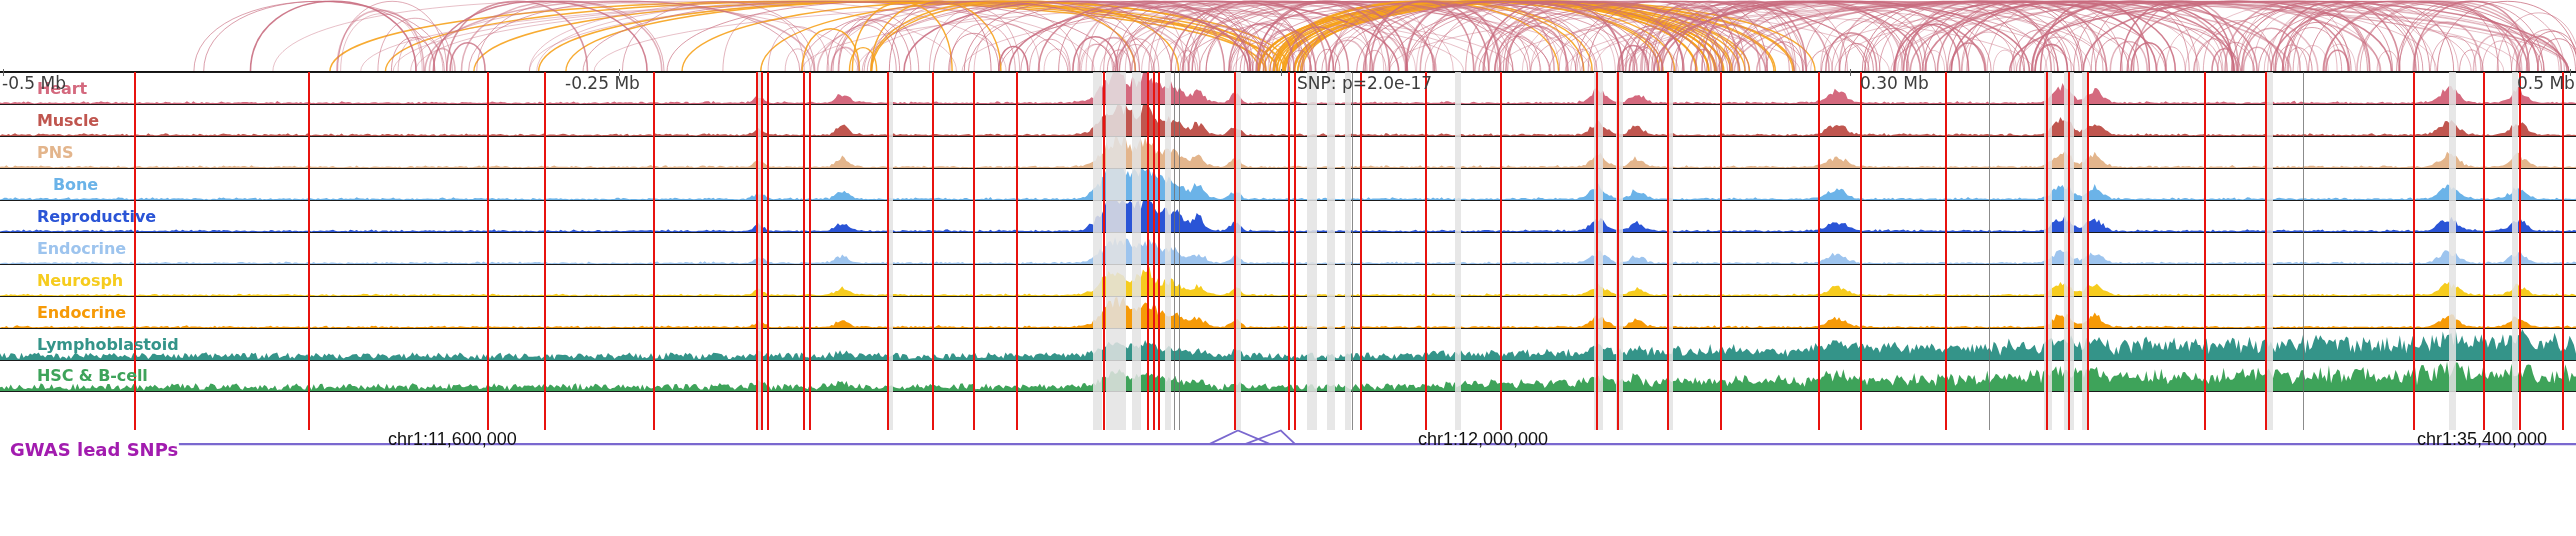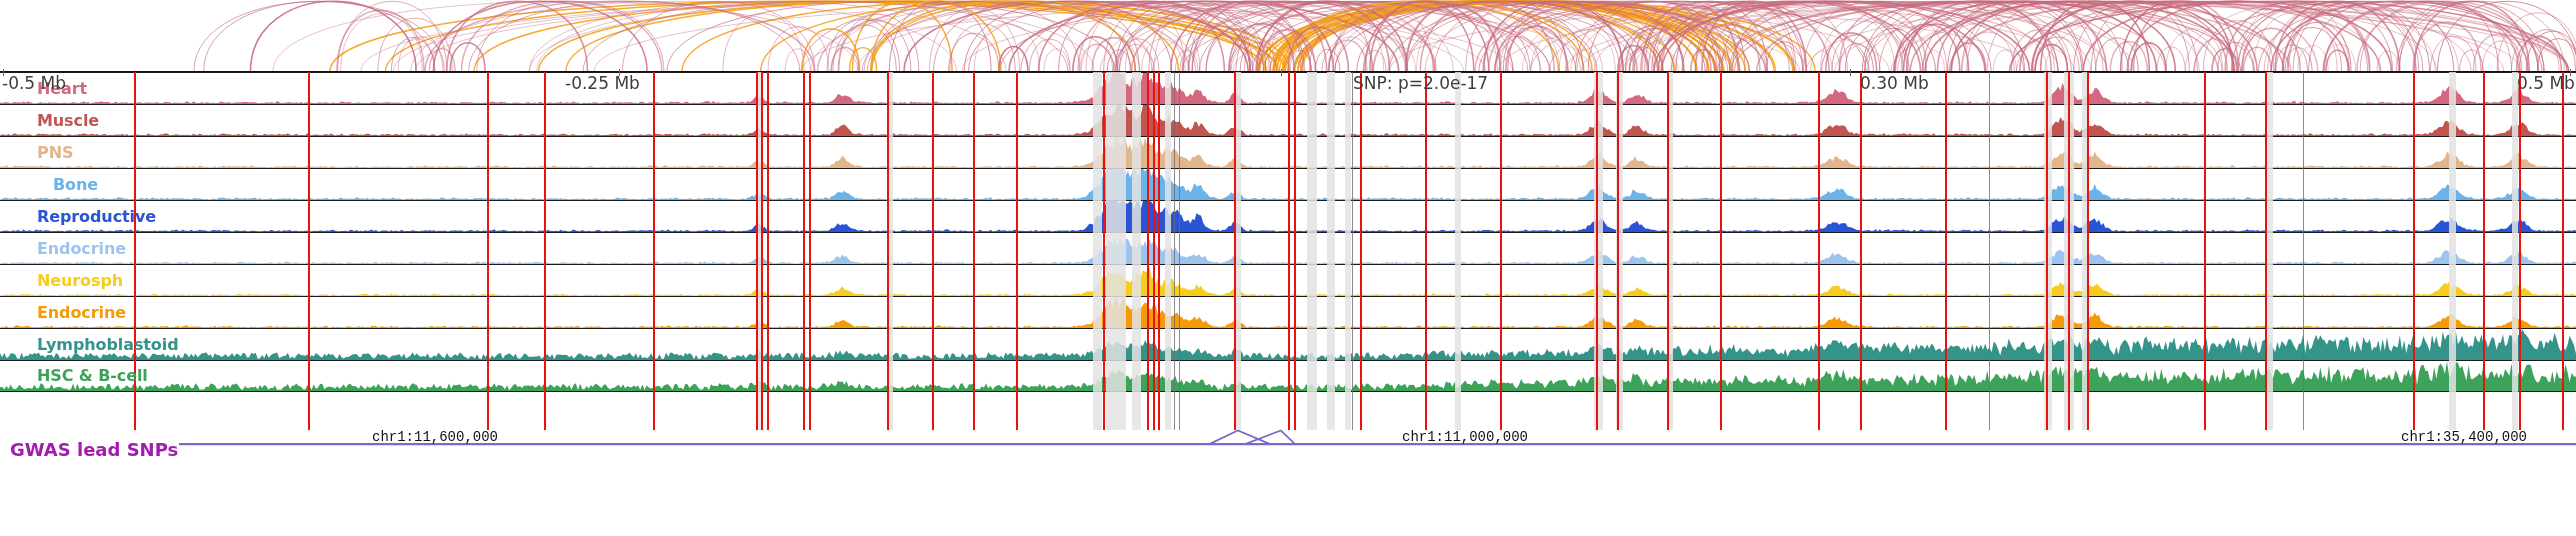--- a/index.html
+++ b/index.html
@@ -28,22 +28,22 @@
   
   #axis{position:absolute;left:0;top:71px;width:2576px;height:1.4px;background:#111;z-index:7;}
   .axis-lab{position:absolute;top:73px;font-size:17px;color:#3d3d3d;white-space:nowrap;z-index:8;
       font-family:"DejaVu Sans",sans-serif;}
   .axis-tick{position:absolute;top:69px;width:1.1px;height:7.2px;background:#666;z-index:8;}
 
   
   #genepanel{position:absolute;left:0;top:429px;width:2576px;height:107px;}
   #gwas-label{position:absolute;left:10px;top:439px;font-size:18px;font-weight:bold;color:#a21caf;
       white-space:nowrap;font-family:"DejaVu Sans",sans-serif;}
-  .coord-lab{position:absolute;font-size:14px;color:#111;white-space:nowrap;
-      font-family:Liberation Mono, monospace;}
+  .coord-lab{position:absolute;font-size:18px;color:#111;white-space:nowrap;
+      font-family:Liberation Sans, sans-serif;margin-left:16px;}
   #gwas-line-svg{position:absolute;left:0;top:429px;width:2576px;height:36px;}
 </style>
 </head>
 <body>
 
 <div id="root">
 
   <div id="arc-panel">
     <svg width="2576" height="72" viewBox="0 0 3600 100" id="arc-svg">
         <path d="M 1120.1 100 C 1120.1 -31.3 2842.3 -31.3 2842.3 100" fill="none" stroke="#c86b7e" stroke-width="1.1" opacity="0.55"></path>
@@ -415,21 +415,21 @@
       </svg>
   </div>
 
   <div id="axis"></div>
   <div id="axis-labels">
       <div class="axis-tick" style="left: 2.9px;"></div>
       <div class="axis-lab" style="left: 2px;">-0.5 Mb</div>
       <div class="axis-tick" style="left: 619px;"></div>
       <div class="axis-lab" style="left: 565px;">-0.25 Mb</div>
       <div class="axis-tick" style="left: 1281px;"></div>
-      <div class="axis-lab" style="left: 1353px;">SNP: p=2.0e-17</div>
+      <div class="axis-lab" style="left: 1297px;">SNP: p=2.0e-17</div>
       <div class="axis-tick" style="left: 1850px;"></div>
       <div class="axis-lab" style="left: 1860px;">0.30 Mb</div>
       <div class="axis-tick" style="left: 2570px;"></div>
       <div class="axis-lab" style="left: 2517px;">0.5 Mb</div>
     </div>
 
   <div id="tracks">
       <div class="track">
         <svg class="track-svg" viewBox="0 0 3600 45.4" preserveAspectRatio="none">
           <path d="M 0 45.4 L 0.0 43.10 L 3.0 43.87 L 6.0 43.02 L 9.0 42.84 L 12.0 43.17 L 15.0 44.19 L 18.0 43.13 L 21.0 42.70 L 24.0 43.32 L 27.0 43.04 L 30.0 43.51 L 33.0 41.87 L 36.0 43.63 L 39.0 42.01 L 42.0 43.07 L 45.0 44.05 L 48.0 44.65 L 51.0 44.19 L 54.0 43.63 L 57.0 43.06 L 60.1 44.07 L 63.1 43.50 L 66.1 43.93 L 69.1 43.07 L 72.1 43.51 L 75.1 43.80 L 78.1 43.31 L 81.1 44.08 L 84.1 44.06 L 87.1 43.93 L 90.1 43.26 L 93.1 43.88 L 96.1 43.86 L 99.1 43.75 L 102.1 42.42 L 105.1 43.77 L 108.1 43.75 L 111.1 43.84 L 114.1 42.80 L 117.1 41.59 L 120.1 43.52 L 123.1 42.72 L 126.1 44.52 L 129.1 43.69 L 132.1 43.24 L 135.1 42.69 L 138.1 43.09 L 141.1 41.58 L 144.1 42.55 L 147.1 42.78 L 150.1 42.21 L 153.1 43.16 L 156.1 44.17 L 159.1 43.79 L 162.1 42.32 L 165.1 43.82 L 168.1 43.53 L 171.1 43.09 L 174.1 43.76 L 177.1 42.90 L 180.2 44.29 L 183.2 43.47 L 186.2 44.20 L 189.2 43.15 L 192.2 43.67 L 195.2 42.45 L 198.2 44.01 L 201.2 43.83 L 204.2 43.33 L 207.2 43.18 L 210.2 43.77 L 213.2 43.79 L 216.2 43.82 L 219.2 42.61 L 222.2 44.04 L 225.2 43.83 L 228.2 43.71 L 231.2 42.22 L 234.2 42.86 L 237.2 43.07 L 240.2 44.37 L 243.2 43.25 L 246.2 43.52 L 249.2 43.62 L 252.2 43.77 L 255.2 43.95 L 258.2 43.62 L 261.2 41.41 L 264.2 43.34 L 267.2 44.18 L 270.2 41.46 L 273.2 43.49 L 276.2 44.08 L 279.2 43.85 L 282.2 42.67 L 285.2 44.40 L 288.2 42.94 L 291.2 43.31 L 294.2 44.04 L 297.2 43.51 L 300.3 43.81 L 303.3 43.99 L 306.3 43.33 L 309.3 41.68 L 312.3 42.93 L 315.3 43.64 L 318.3 42.94 L 321.3 43.37 L 324.3 44.41 L 327.3 43.28 L 330.3 43.28 L 333.3 43.05 L 336.3 43.31 L 339.3 42.46 L 342.3 42.49 L 345.3 42.62 L 348.3 43.42 L 351.3 42.56 L 354.3 43.24 L 357.3 43.08 L 360.3 44.24 L 363.3 44.07 L 366.3 43.93 L 369.3 43.85 L 372.3 43.05 L 375.3 43.66 L 378.3 42.87 L 381.3 43.41 L 384.3 44.40 L 387.3 41.22 L 390.3 43.01 L 393.3 44.20 L 396.3 43.61 L 399.3 43.63 L 402.3 43.04 L 405.3 43.07 L 408.3 43.64 L 411.3 43.53 L 414.3 42.84 L 417.3 43.90 L 420.4 42.54 L 423.4 44.51 L 426.4 43.41 L 429.4 42.95 L 432.4 43.06 L 435.4 44.07 L 438.4 43.48 L 441.4 44.35 L 444.4 43.43 L 447.4 43.30 L 450.4 43.71 L 453.4 43.21 L 456.4 43.08 L 459.4 44.06 L 462.4 44.43 L 465.4 43.06 L 468.4 44.01 L 471.4 43.82 L 474.4 43.74 L 477.4 41.62 L 480.4 42.62 L 483.4 43.28 L 486.4 42.54 L 489.4 42.83 L 492.4 44.19 L 495.4 43.98 L 498.4 43.64 L 501.4 43.14 L 504.4 44.11 L 507.4 43.89 L 510.4 43.54 L 513.4 44.13 L 516.4 43.98 L 519.4 43.39 L 522.4 43.04 L 525.4 42.92 L 528.4 44.02 L 531.4 43.49 L 534.4 43.56 L 537.4 43.26 L 540.5 42.98 L 543.5 43.00 L 546.5 43.57 L 549.5 43.70 L 552.5 43.50 L 555.5 43.12 L 558.5 43.45 L 561.5 44.18 L 564.5 44.37 L 567.5 43.93 L 570.5 42.73 L 573.5 43.75 L 576.5 42.94 L 579.5 44.64 L 582.5 44.05 L 585.5 42.38 L 588.5 44.16 L 591.5 42.82 L 594.5 42.33 L 597.5 43.79 L 600.5 43.52 L 603.5 42.34 L 606.5 43.11 L 609.5 42.70 L 612.5 43.68 L 615.5 43.21 L 618.5 43.51 L 621.5 42.86 L 624.5 43.56 L 627.5 44.25 L 630.5 43.47 L 633.5 43.55 L 636.5 43.87 L 639.5 44.28 L 642.5 44.00 L 645.5 42.65 L 648.5 42.84 L 651.5 42.90 L 654.5 43.38 L 657.5 42.76 L 660.6 43.66 L 663.6 43.75 L 666.6 44.02 L 669.6 43.78 L 672.6 44.12 L 675.6 43.73 L 678.6 43.67 L 681.6 43.26 L 684.6 43.35 L 687.6 41.81 L 690.6 42.60 L 693.6 43.15 L 696.6 43.23 L 699.6 42.25 L 702.6 42.86 L 705.6 43.02 L 708.6 43.84 L 711.6 43.81 L 714.6 44.51 L 717.6 43.71 L 720.6 43.12 L 723.6 43.53 L 726.6 43.60 L 729.6 44.32 L 732.6 44.48 L 735.6 43.14 L 738.6 42.83 L 741.6 43.96 L 744.6 44.11 L 747.6 43.25 L 750.6 44.75 L 753.6 42.24 L 756.6 43.01 L 759.6 44.25 L 762.6 43.84 L 765.6 43.88 L 768.6 42.75 L 771.6 44.06 L 774.6 43.92 L 777.6 43.31 L 780.7 43.76 L 783.7 42.16 L 786.7 43.93 L 789.7 43.79 L 792.7 42.99 L 795.7 44.09 L 798.7 43.12 L 801.7 41.90 L 804.7 43.50 L 807.7 43.15 L 810.7 44.69 L 813.7 44.18 L 816.7 43.63 L 819.7 44.25 L 822.7 43.48 L 825.7 43.81 L 828.7 43.18 L 831.7 43.07 L 834.7 43.67 L 837.7 44.18 L 840.7 43.98 L 843.7 43.68 L 846.7 43.43 L 849.7 42.65 L 852.7 44.22 L 855.7 42.94 L 858.7 41.85 L 861.7 43.74 L 864.7 43.04 L 867.7 43.02 L 870.7 43.53 L 873.7 42.78 L 876.7 43.33 L 879.7 42.97 L 882.7 42.85 L 885.7 43.98 L 888.7 43.68 L 891.7 44.48 L 894.7 42.24 L 897.7 42.21 L 900.8 43.70 L 903.8 44.38 L 906.8 43.21 L 909.8 43.08 L 912.8 43.33 L 915.8 42.77 L 918.8 42.87 L 921.8 43.93 L 924.8 44.20 L 927.8 44.05 L 930.8 42.74 L 933.8 43.91 L 936.8 42.18 L 939.8 42.73 L 942.8 43.07 L 945.8 42.34 L 948.8 42.71 L 951.8 43.83 L 954.8 44.00 L 957.8 42.08 L 960.8 42.32 L 963.8 44.25 L 966.8 44.06 L 969.8 43.60 L 972.8 43.86 L 975.8 43.85 L 978.8 43.53 L 981.8 43.35 L 984.8 41.98 L 987.8 41.40 L 990.8 41.56 L 993.8 44.42 L 996.8 41.03 L 999.8 43.58 L 1002.8 43.16 L 1005.8 43.32 L 1008.8 44.17 L 1011.8 43.67 L 1014.8 43.54 L 1017.8 43.29 L 1020.9 42.94 L 1023.9 43.70 L 1026.9 43.31 L 1029.9 43.54 L 1032.9 43.64 L 1035.9 42.37 L 1038.9 42.42 L 1041.9 44.02 L 1044.9 41.53 L 1047.9 42.43 L 1050.9 40.65 L 1053.9 37.33 L 1056.9 33.75 L 1059.9 36.73 L 1062.9 36.83 L 1065.9 36.10 L 1068.9 40.45 L 1071.9 42.02 L 1074.9 43.16 L 1077.9 44.12 L 1080.9 44.28 L 1083.9 43.71 L 1086.9 42.50 L 1089.9 43.68 L 1092.9 43.46 L 1095.9 41.58 L 1098.9 42.55 L 1101.9 43.44 L 1104.9 43.19 L 1107.9 43.67 L 1110.9 44.06 L 1113.9 43.39 L 1116.9 43.75 L 1119.9 43.20 L 1122.9 43.11 L 1125.9 43.97 L 1128.9 42.81 L 1131.9 42.38 L 1134.9 42.21 L 1137.9 43.35 L 1141.0 43.87 L 1144.0 43.74 L 1147.0 44.05 L 1150.0 43.66 L 1153.0 42.80 L 1156.0 43.60 L 1159.0 42.45 L 1162.0 41.76 L 1165.0 39.63 L 1168.0 36.62 L 1171.0 31.23 L 1174.0 32.18 L 1177.0 34.88 L 1180.0 33.44 L 1183.0 33.55 L 1186.0 34.67 L 1189.0 36.59 L 1192.0 40.74 L 1195.0 42.26 L 1198.0 41.68 L 1201.0 41.13 L 1204.0 42.25 L 1207.0 41.82 L 1210.0 42.95 L 1213.0 42.74 L 1216.0 43.06 L 1219.0 43.68 L 1222.0 43.81 L 1225.0 43.92 L 1228.0 43.34 L 1231.0 42.97 L 1234.0 43.21 L 1237.0 43.61 L 1240.0 43.54 L 1243.0 41.97 L 1246.0 42.64 L 1249.0 42.69 L 1252.0 43.41 L 1255.0 44.58 L 1258.0 42.68 L 1261.1 43.87 L 1264.1 42.58 L 1267.1 44.21 L 1270.1 44.60 L 1273.1 41.93 L 1276.1 43.14 L 1279.1 42.49 L 1282.1 43.51 L 1285.1 42.75 L 1288.1 43.22 L 1291.1 43.55 L 1294.1 43.14 L 1297.1 42.95 L 1300.1 44.00 L 1303.1 43.56 L 1306.1 42.34 L 1309.1 41.98 L 1312.1 43.59 L 1315.1 43.14 L 1318.1 44.18 L 1321.1 43.19 L 1324.1 44.11 L 1327.1 43.70 L 1330.1 44.37 L 1333.1 43.69 L 1336.1 43.34 L 1339.1 44.10 L 1342.1 44.14 L 1345.1 43.44 L 1348.1 43.87 L 1351.1 43.13 L 1354.1 44.04 L 1357.1 43.12 L 1360.1 44.05 L 1363.1 44.78 L 1366.1 42.54 L 1369.1 43.81 L 1372.1 43.87 L 1375.1 44.10 L 1378.1 43.85 L 1381.2 44.17 L 1384.2 43.30 L 1387.2 43.67 L 1390.2 43.74 L 1393.2 41.39 L 1396.2 42.35 L 1399.2 44.28 L 1402.2 44.35 L 1405.2 42.45 L 1408.2 42.31 L 1411.2 43.49 L 1414.2 42.77 L 1417.2 43.88 L 1420.2 44.00 L 1423.2 43.34 L 1426.2 43.90 L 1429.2 43.45 L 1432.2 42.79 L 1435.2 43.45 L 1438.2 42.49 L 1441.2 42.78 L 1444.2 44.21 L 1447.2 42.61 L 1450.2 44.40 L 1453.2 43.88 L 1456.2 43.75 L 1459.2 43.51 L 1462.2 43.22 L 1465.2 43.56 L 1468.2 43.23 L 1471.2 44.36 L 1474.2 43.43 L 1477.2 44.15 L 1480.2 42.68 L 1483.2 42.24 L 1486.2 43.87 L 1489.2 43.73 L 1492.2 43.09 L 1495.2 42.67 L 1498.2 43.49 L 1501.3 40.91 L 1504.3 41.94 L 1507.3 41.78 L 1510.3 40.93 L 1513.3 40.45 L 1516.3 41.01 L 1519.3 39.33 L 1522.3 38.55 L 1525.3 35.67 L 1528.3 37.21 L 1531.3 29.75 L 1534.3 25.26 L 1537.3 19.10 L 1540.3 22.34 L 1543.3 10.63 L 1546.3 12.25 L 1549.3 18.57 L 1552.3 8.81 L 1555.3 1.50 L 1558.3 1.50 L 1561.3 1.50 L 1564.3 1.50 L 1567.3 4.04 L 1570.3 4.18 L 1573.3 16.72 L 1576.3 17.69 L 1579.3 21.57 L 1582.3 6.30 L 1585.3 10.39 L 1588.3 21.50 L 1591.3 12.90 L 1594.3 15.05 L 1597.3 1.50 L 1600.3 1.50 L 1603.3 1.50 L 1606.3 12.25 L 1609.3 8.18 L 1612.3 21.10 L 1615.3 13.80 L 1618.3 16.03 L 1621.4 15.12 L 1624.4 23.40 L 1627.4 20.10 L 1630.4 22.18 L 1633.4 23.33 L 1636.4 12.64 L 1639.4 22.84 L 1642.4 21.70 L 1645.4 28.60 L 1648.4 21.22 L 1651.4 26.80 L 1654.4 28.15 L 1657.4 34.93 L 1660.4 34.72 L 1663.4 30.02 L 1666.4 33.93 L 1669.4 27.13 L 1672.4 24.63 L 1675.4 26.11 L 1678.4 26.44 L 1681.4 34.45 L 1684.4 33.85 L 1687.4 40.31 L 1690.4 39.51 L 1693.4 42.00 L 1696.4 41.27 L 1699.4 41.99 L 1702.4 43.42 L 1705.4 43.01 L 1708.4 43.22 L 1711.4 43.44 L 1714.4 40.53 L 1717.4 39.57 L 1720.4 33.47 L 1723.4 28.91 L 1726.4 32.88 L 1729.4 29.92 L 1732.4 33.92 L 1735.4 38.64 L 1738.4 41.74 L 1741.5 43.31 L 1744.5 44.54 L 1747.5 43.28 L 1750.5 44.45 L 1753.5 43.64 L 1756.5 43.70 L 1759.5 42.75 L 1762.5 42.92 L 1765.5 43.99 L 1768.5 43.05 L 1771.5 44.58 L 1774.5 43.57 L 1777.5 43.45 L 1780.5 43.55 L 1783.5 43.91 L 1786.5 43.63 L 1789.5 43.03 L 1792.5 43.65 L 1795.5 43.38 L 1798.5 43.54 L 1801.5 43.63 L 1804.5 42.82 L 1807.5 42.10 L 1810.5 41.59 L 1813.5 42.89 L 1816.5 43.05 L 1819.5 44.48 L 1822.5 44.32 L 1825.5 43.88 L 1828.5 44.44 L 1831.5 43.37 L 1834.5 42.71 L 1837.5 43.00 L 1840.5 43.99 L 1843.5 43.89 L 1846.5 42.89 L 1849.5 43.56 L 1852.5 43.51 L 1855.5 44.04 L 1858.5 42.39 L 1861.6 42.97 L 1864.6 43.09 L 1867.6 44.15 L 1870.6 43.79 L 1873.6 44.65 L 1876.6 43.34 L 1879.6 43.39 L 1882.6 43.00 L 1885.6 43.59 L 1888.6 43.13 L 1891.6 43.30 L 1894.6 42.52 L 1897.6 44.15 L 1900.6 43.44 L 1903.6 43.69 L 1906.6 43.92 L 1909.6 43.14 L 1912.6 43.55 L 1915.6 42.86 L 1918.6 43.14 L 1921.6 41.82 L 1924.6 43.85 L 1927.6 43.79 L 1930.6 42.88 L 1933.6 44.19 L 1936.6 42.91 L 1939.6 43.74 L 1942.6 43.33 L 1945.6 43.73 L 1948.6 43.04 L 1951.6 42.59 L 1954.6 43.80 L 1957.6 43.00 L 1960.6 44.41 L 1963.6 43.91 L 1966.6 43.37 L 1969.6 44.45 L 1972.6 43.79 L 1975.6 43.42 L 1978.6 42.53 L 1981.7 42.86 L 1984.7 43.11 L 1987.7 43.36 L 1990.7 44.08 L 1993.7 42.89 L 1996.7 43.12 L 1999.7 43.88 L 2002.7 43.79 L 2005.7 43.67 L 2008.7 43.51 L 2011.7 43.69 L 2014.7 41.76 L 2017.7 43.26 L 2020.7 41.48 L 2023.7 41.54 L 2026.7 42.40 L 2029.7 43.57 L 2032.7 42.74 L 2035.7 44.43 L 2038.7 44.31 L 2041.7 43.69 L 2044.7 43.86 L 2047.7 44.22 L 2050.7 44.34 L 2053.7 44.49 L 2056.7 42.98 L 2059.7 42.35 L 2062.7 43.16 L 2065.7 43.95 L 2068.7 44.05 L 2071.7 43.18 L 2074.7 44.11 L 2077.7 42.94 L 2080.7 42.96 L 2083.7 43.23 L 2086.7 43.69 L 2089.7 43.99 L 2092.7 43.72 L 2095.7 44.07 L 2098.7 43.76 L 2101.8 44.09 L 2104.8 44.33 L 2107.8 42.30 L 2110.8 44.34 L 2113.8 44.11 L 2116.8 43.75 L 2119.8 44.38 L 2122.8 43.66 L 2125.8 43.14 L 2128.8 43.55 L 2131.8 43.21 L 2134.8 42.46 L 2137.8 43.39 L 2140.8 44.33 L 2143.8 43.91 L 2146.8 42.31 L 2149.8 43.90 L 2152.8 42.32 L 2155.8 43.90 L 2158.8 43.19 L 2161.8 43.78 L 2164.8 43.20 L 2167.8 42.71 L 2170.8 44.51 L 2173.8 42.76 L 2176.8 43.32 L 2179.8 43.57 L 2182.8 43.83 L 2185.8 43.08 L 2188.8 44.20 L 2191.8 42.52 L 2194.8 43.96 L 2197.8 42.79 L 2200.8 44.11 L 2203.8 44.22 L 2206.8 40.49 L 2209.8 41.88 L 2212.8 42.27 L 2215.8 39.63 L 2218.8 37.46 L 2221.9 34.61 L 2224.9 33.46 L 2227.9 24.17 L 2230.9 23.08 L 2233.9 26.39 L 2236.9 30.20 L 2239.9 26.06 L 2242.9 33.78 L 2245.9 34.16 L 2248.9 37.17 L 2251.9 39.36 L 2254.9 41.04 L 2257.9 42.14 L 2260.9 40.74 L 2263.9 41.96 L 2266.9 42.40 L 2269.9 42.86 L 2272.9 39.23 L 2275.9 37.05 L 2278.9 36.50 L 2281.9 35.80 L 2284.9 33.38 L 2287.9 33.42 L 2290.9 32.78 L 2293.9 36.13 L 2296.9 33.47 L 2299.9 38.52 L 2302.9 40.73 L 2305.9 39.92 L 2308.9 43.68 L 2311.9 43.47 L 2314.9 42.76 L 2317.9 43.85 L 2320.9 42.30 L 2323.9 43.37 L 2326.9 42.90 L 2329.9 44.14 L 2332.9 43.27 L 2335.9 43.73 L 2338.9 43.42 L 2342.0 42.56 L 2345.0 44.17 L 2348.0 43.44 L 2351.0 43.44 L 2354.0 44.07 L 2357.0 41.76 L 2360.0 42.76 L 2363.0 43.97 L 2366.0 44.21 L 2369.0 42.90 L 2372.0 42.40 L 2375.0 43.31 L 2378.0 44.12 L 2381.0 42.54 L 2384.0 43.75 L 2387.0 43.62 L 2390.0 43.13 L 2393.0 44.74 L 2396.0 44.03 L 2399.0 44.69 L 2402.0 44.23 L 2405.0 44.04 L 2408.0 43.35 L 2411.0 43.56 L 2414.0 42.78 L 2417.0 42.09 L 2420.0 43.63 L 2423.0 42.47 L 2426.0 43.07 L 2429.0 44.02 L 2432.0 43.74 L 2435.0 43.65 L 2438.0 44.40 L 2441.0 41.33 L 2444.0 42.87 L 2447.0 44.13 L 2450.0 42.90 L 2453.0 42.66 L 2456.0 43.20 L 2459.0 43.44 L 2462.1 43.10 L 2465.1 44.71 L 2468.1 43.02 L 2471.1 43.68 L 2474.1 44.14 L 2477.1 42.27 L 2480.1 43.07 L 2483.1 43.71 L 2486.1 43.63 L 2489.1 43.64 L 2492.1 44.42 L 2495.1 43.00 L 2498.1 43.65 L 2501.1 44.42 L 2504.1 43.96 L 2507.1 43.71 L 2510.1 43.89 L 2513.1 42.60 L 2516.1 42.14 L 2519.1 42.04 L 2522.1 42.68 L 2525.1 41.89 L 2528.1 43.61 L 2531.1 42.21 L 2534.1 42.85 L 2537.1 42.52 L 2540.1 39.93 L 2543.1 41.67 L 2546.1 39.28 L 2549.1 38.26 L 2552.1 36.58 L 2555.1 32.44 L 2558.1 30.97 L 2561.1 32.08 L 2564.1 23.81 L 2567.1 26.70 L 2570.1 29.00 L 2573.1 27.78 L 2576.1 28.54 L 2579.1 30.56 L 2582.2 38.29 L 2585.2 38.53 L 2588.2 39.35 L 2591.2 42.26 L 2594.2 42.04 L 2597.2 42.57 L 2600.2 42.95 L 2603.2 42.73 L 2606.2 43.51 L 2609.2 43.69 L 2612.2 42.88 L 2615.2 43.43 L 2618.2 43.56 L 2621.2 42.53 L 2624.2 43.63 L 2627.2 44.25 L 2630.2 44.05 L 2633.2 42.03 L 2636.2 43.56 L 2639.2 42.74 L 2642.2 44.61 L 2645.2 42.40 L 2648.2 44.21 L 2651.2 43.12 L 2654.2 43.33 L 2657.2 42.93 L 2660.2 42.42 L 2663.2 44.03 L 2666.2 43.86 L 2669.2 43.39 L 2672.2 43.52 L 2675.2 43.42 L 2678.2 43.79 L 2681.2 43.54 L 2684.2 42.65 L 2687.2 43.68 L 2690.2 42.60 L 2693.2 42.92 L 2696.2 44.17 L 2699.2 44.04 L 2702.3 43.45 L 2705.3 43.94 L 2708.3 43.94 L 2711.3 42.54 L 2714.3 43.87 L 2717.3 43.81 L 2720.3 43.23 L 2723.3 43.02 L 2726.3 42.75 L 2729.3 43.86 L 2732.3 43.77 L 2735.3 41.23 L 2738.3 43.52 L 2741.3 42.89 L 2744.3 43.37 L 2747.3 44.09 L 2750.3 43.37 L 2753.3 41.42 L 2756.3 44.04 L 2759.3 43.92 L 2762.3 43.30 L 2765.3 43.72 L 2768.3 43.93 L 2771.3 43.75 L 2774.3 44.40 L 2777.3 41.98 L 2780.3 44.35 L 2783.3 43.76 L 2786.3 43.14 L 2789.3 43.86 L 2792.3 43.81 L 2795.3 44.41 L 2798.3 43.70 L 2801.3 42.96 L 2804.3 42.92 L 2807.3 43.51 L 2810.3 43.08 L 2813.3 43.51 L 2816.3 42.88 L 2819.3 44.62 L 2822.4 43.86 L 2825.4 43.67 L 2828.4 44.15 L 2831.4 44.50 L 2834.4 43.04 L 2837.4 44.05 L 2840.4 42.59 L 2843.4 43.16 L 2846.4 43.43 L 2849.4 42.78 L 2852.4 42.89 L 2855.4 41.53 L 2858.4 40.31 L 2861.4 39.01 L 2864.4 34.94 L 2867.4 31.98 L 2870.4 28.68 L 2873.4 25.51 L 2876.4 20.44 L 2879.4 26.74 L 2882.4 15.75 L 2885.4 22.12 L 2888.4 23.96 L 2891.4 24.88 L 2894.4 29.80 L 2897.4 32.43 L 2900.4 34.94 L 2903.4 39.56 L 2906.4 39.16 L 2909.4 38.65 L 2912.4 37.76 L 2915.4 32.93 L 2918.4 32.40 L 2921.4 31.10 L 2924.4 30.25 L 2927.4 22.81 L 2930.4 23.20 L 2933.4 26.17 L 2936.4 32.29 L 2939.4 36.39 L 2942.5 36.56 L 2945.5 38.39 L 2948.5 39.88 L 2951.5 43.43 L 2954.5 42.32 L 2957.5 43.30 L 2960.5 43.77 L 2963.5 43.11 L 2966.5 43.94 L 2969.5 42.19 L 2972.5 44.52 L 2975.5 43.08 L 2978.5 43.23 L 2981.5 43.81 L 2984.5 44.06 L 2987.5 43.54 L 2990.5 42.16 L 2993.5 43.95 L 2996.5 43.90 L 2999.5 41.42 L 3002.5 42.15 L 3005.5 42.96 L 3008.5 43.37 L 3011.5 43.74 L 3014.5 43.49 L 3017.5 44.22 L 3020.5 42.85 L 3023.5 43.50 L 3026.5 41.53 L 3029.5 43.23 L 3032.5 44.07 L 3035.5 43.50 L 3038.5 42.93 L 3041.5 43.78 L 3044.5 43.13 L 3047.5 44.39 L 3050.5 42.41 L 3053.5 43.35 L 3056.5 42.94 L 3059.5 43.76 L 3062.6 44.14 L 3065.6 43.30 L 3068.6 42.41 L 3071.6 44.16 L 3074.6 43.61 L 3077.6 43.56 L 3080.6 43.71 L 3083.6 43.58 L 3086.6 42.93 L 3089.6 43.77 L 3092.6 43.62 L 3095.6 43.62 L 3098.6 41.81 L 3101.6 43.51 L 3104.6 42.88 L 3107.6 41.98 L 3110.6 42.99 L 3113.6 43.68 L 3116.6 43.16 L 3119.6 43.40 L 3122.6 43.30 L 3125.6 44.71 L 3128.6 44.40 L 3131.6 44.56 L 3134.6 44.44 L 3137.6 43.40 L 3140.6 42.78 L 3143.6 43.04 L 3146.6 43.84 L 3149.6 43.57 L 3152.6 43.58 L 3155.6 43.47 L 3158.6 44.00 L 3161.6 42.91 L 3164.6 42.35 L 3167.6 43.08 L 3170.6 42.47 L 3173.6 43.92 L 3176.6 41.74 L 3179.6 44.22 L 3182.7 43.42 L 3185.7 43.67 L 3188.7 43.42 L 3191.7 42.95 L 3194.7 43.76 L 3197.7 42.60 L 3200.7 44.03 L 3203.7 41.99 L 3206.7 40.72 L 3209.7 44.53 L 3212.7 43.56 L 3215.7 41.86 L 3218.7 42.89 L 3221.7 43.53 L 3224.7 43.64 L 3227.7 44.10 L 3230.7 42.34 L 3233.7 43.50 L 3236.7 43.30 L 3239.7 43.21 L 3242.7 43.67 L 3245.7 43.57 L 3248.7 43.67 L 3251.7 43.98 L 3254.7 43.74 L 3257.7 43.38 L 3260.7 42.65 L 3263.7 42.89 L 3266.7 41.44 L 3269.7 43.66 L 3272.7 43.31 L 3275.7 43.73 L 3278.7 42.21 L 3281.7 44.54 L 3284.7 42.79 L 3287.7 43.96 L 3290.7 43.57 L 3293.7 43.77 L 3296.7 43.84 L 3299.7 43.63 L 3302.8 44.19 L 3305.8 44.20 L 3308.8 42.94 L 3311.8 43.46 L 3314.8 43.17 L 3317.8 44.12 L 3320.8 44.41 L 3323.8 43.48 L 3326.8 42.97 L 3329.8 42.15 L 3332.8 44.08 L 3335.8 43.35 L 3338.8 43.26 L 3341.8 43.24 L 3344.8 44.66 L 3347.8 43.51 L 3350.8 44.42 L 3353.8 43.90 L 3356.8 42.95 L 3359.8 43.35 L 3362.8 43.94 L 3365.8 43.39 L 3368.8 43.91 L 3371.8 42.66 L 3374.8 43.83 L 3377.8 43.35 L 3380.8 42.47 L 3383.8 42.03 L 3386.8 43.47 L 3389.8 41.10 L 3392.8 42.88 L 3395.8 42.01 L 3398.8 41.15 L 3401.8 39.02 L 3404.8 37.37 L 3407.8 34.59 L 3410.8 34.53 L 3413.8 24.45 L 3416.8 28.11 L 3419.8 23.29 L 3422.9 19.57 L 3425.9 20.04 L 3428.9 26.21 L 3431.9 24.21 L 3434.9 30.27 L 3437.9 31.52 L 3440.9 36.49 L 3443.9 40.13 L 3446.9 41.88 L 3449.9 41.28 L 3452.9 41.78 L 3455.9 42.67 L 3458.9 42.62 L 3461.9 44.48 L 3464.9 43.17 L 3467.9 44.05 L 3470.9 43.62 L 3473.9 42.53 L 3476.9 42.64 L 3479.9 43.99 L 3482.9 43.38 L 3485.9 42.55 L 3488.9 42.75 L 3491.9 43.15 L 3494.9 41.61 L 3497.9 40.51 L 3500.9 39.69 L 3503.9 38.66 L 3506.9 38.01 L 3509.9 34.51 L 3512.9 25.65 L 3515.9 28.48 L 3518.9 20.62 L 3521.9 21.43 L 3524.9 32.34 L 3527.9 34.01 L 3530.9 34.60 L 3533.9 35.42 L 3536.9 39.76 L 3539.9 41.34 L 3543.0 41.89 L 3546.0 42.50 L 3549.0 43.27 L 3552.0 43.62 L 3555.0 43.45 L 3558.0 43.37 L 3561.0 42.88 L 3564.0 43.72 L 3567.0 42.05 L 3570.0 43.84 L 3573.0 42.49 L 3576.0 44.05 L 3579.0 43.60 L 3582.0 43.02 L 3585.0 43.40 L 3588.0 43.45 L 3591.0 42.99 L 3594.0 42.92 L 3597.0 43.11 L 3600.0 44.07 L 3600 45.4 Z" fill="#d4697e" stroke="none"></path>
@@ -563,18 +563,18 @@
   <div id="genepanel">
     <svg id="gwas-line-svg" width="2576" height="36" style="top:0;" viewBox="0 0 3600 50">
       <line id="gwas-line" x1="250" y1="21" x2="3600" y2="21" stroke="#7a68cf" stroke-width="3"></line>
     <path d="M 1690 21 L 1730 2 L 1775 21" fill="none" stroke="#7a68cf" stroke-width="2.4"></path>
         <path d="M 1740 21 L 1790 2 L 1810 21" fill="none" stroke="#7a68cf" stroke-width="2.4"></path>
       </svg>
   </div>
   <div id="gwas-label">GWAS lead SNPs</div>
   <div id="coord-labels">
       <div class="coord-lab" style="left: 372px; top: 429px;">chr1:11,600,000</div>
-      <div class="coord-lab" style="left: 1402px; top: 429px;">chr1:11,000,000</div>
+      <div class="coord-lab" style="left: 1402px; top: 429px;">chr1:12,000,000</div>
       <div class="coord-lab" style="left: 2401px; top: 429px;">chr1:35,400,000</div>
     </div>
 
 </div>
 
 
 </body></html>

